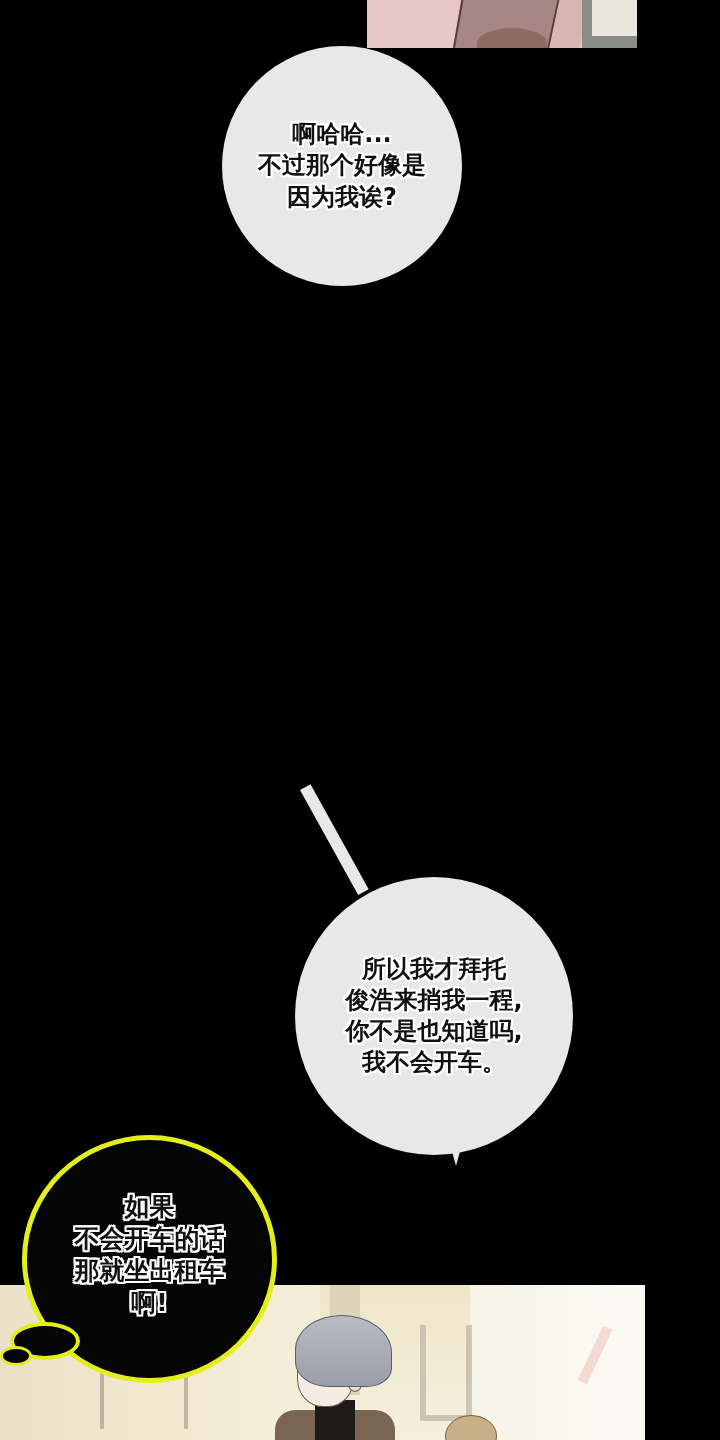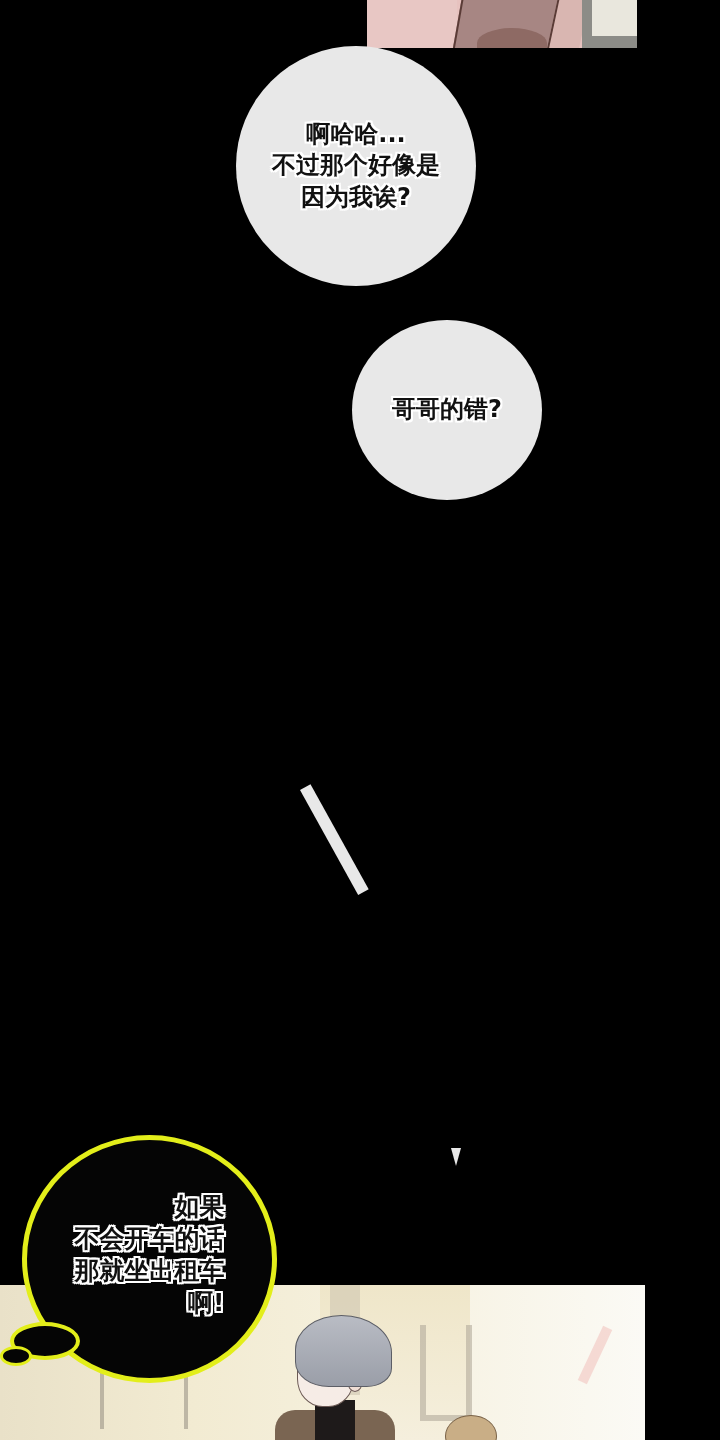--- a/index.html
+++ b/index.html
@@ -71,21 +71,21 @@
       color: #111;
       font-weight: bold;
       line-height: 1.3;
     }
     .bubble .text {
       white-space: pre-line;
       text-shadow:
         -2px -2px 0 #fff, 2px -2px 0 #fff, -2px 2px 0 #fff, 2px 2px 0 #fff,
         0 -2px 0 #fff, 0 2px 0 #fff, -2px 0 0 #fff, 2px 0 0 #fff;
     }
-    .b1 { left: 236px; top: 46px; width: 240px; height: 240px; font-size: 24px; }
+    .b1 { left: 222px; top: 46px; width: 240px; height: 240px; font-size: 24px; }
     .b2 { left: 352px; top: 320px; width: 190px; height: 180px; font-size: 24px; }
     .b3 { left: 97px; top: 525px; width: 282px; height: 282px; font-size: 27px; }
     .b3 .text { line-height: 1.45; }
     .b4 { left: 295px; top: 877px; width: 278px; height: 278px; font-size: 24px; }
 
     
     .tail-connector {
       position: absolute;
       left: 300px; top: 790px;
       width: 12px; height: 120px;
@@ -171,21 +171,21 @@
     
     .thought {
       position: absolute;
       left: 22px; top: 1135px;
       width: 255px; height: 248px;
       background: #050505;
       border: 5px solid #e3ee1a;
       border-radius: 50%;
       box-sizing: border-box;
       display: flex; align-items: center; justify-content: center;
-      text-align: right;
+      text-align: center;
       z-index: 5;
     }
     .thought .text {
       color: #111;
       font-weight: bold;
       font-size: 25px;
       line-height: 1.28;
       white-space: pre-line;
       -webkit-text-stroke: 0;
       text-shadow:
@@ -226,27 +226,30 @@
     <div class="shape5"></div>
     <div class="shape6"></div>
   </div>
 
   <div class="bubble b1">
     <div class="text">啊哈哈...
 不过那个好像是
 因为我诶?</div>
   </div>
 
-  <div class="bubble b2">
-    <div class="text">哥哥的错?</div>
-  </div>
 
   <div class="tail-connector"></div>
 
 
+  <div class="bubble b4">
+    <div class="text">所以我才拜托
+俊浩来捎我一程,
+你不是也知道吗,
+我不会开车。</div>
+  </div>
   <div class="tail-b4"></div>
 
   <div class="bottom-panel">
     <div class="bp-wall"></div>
     <div class="bp-shadow"></div>
     <div class="bp-chair1"></div>
     <div class="bp-chair2"></div>
     <div class="bp-pink"></div>
     <div class="character">
       <div class="char-coat"></div>

